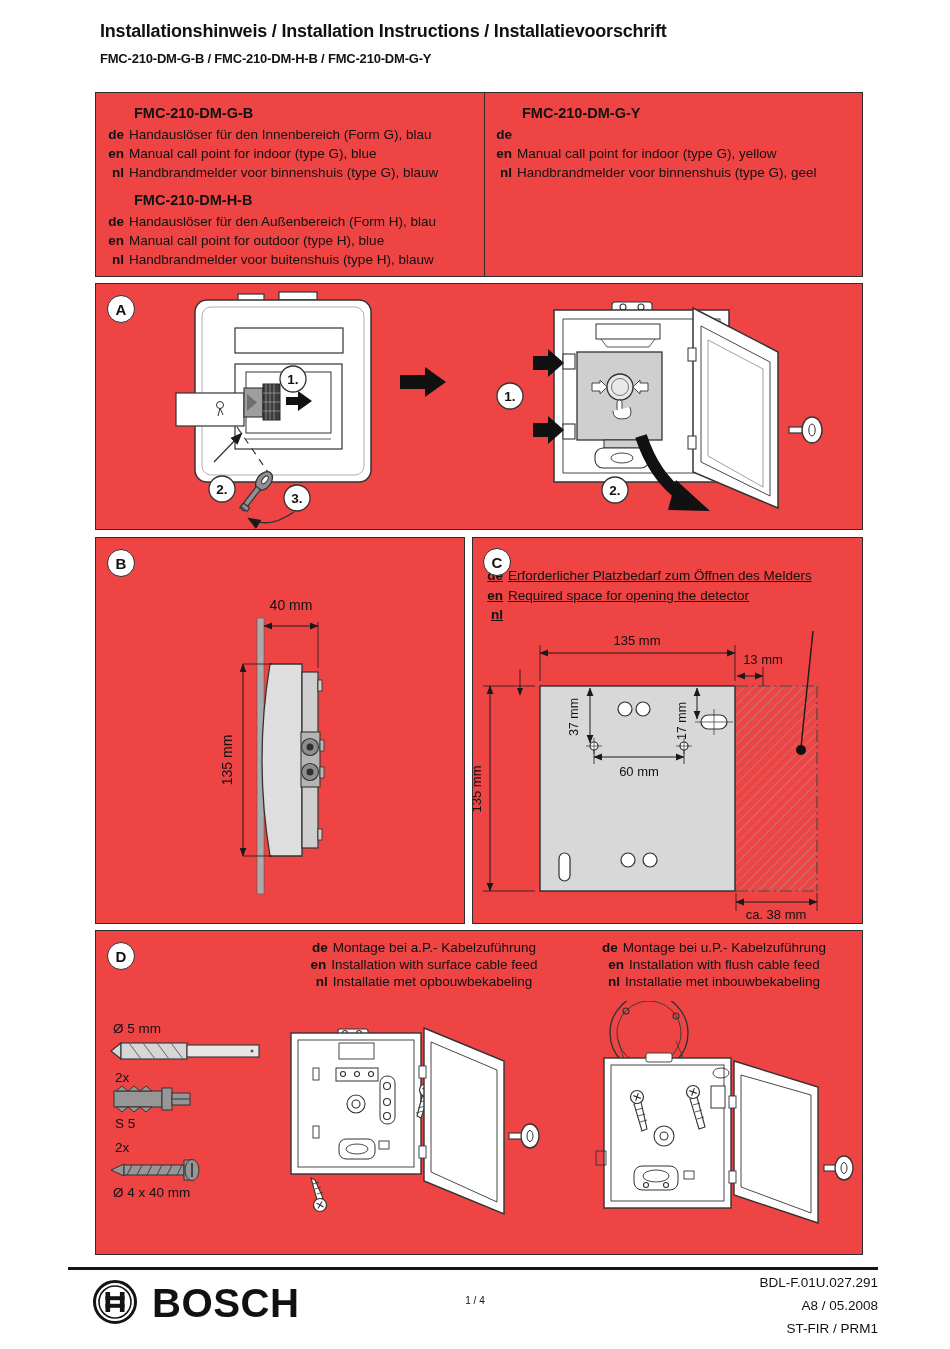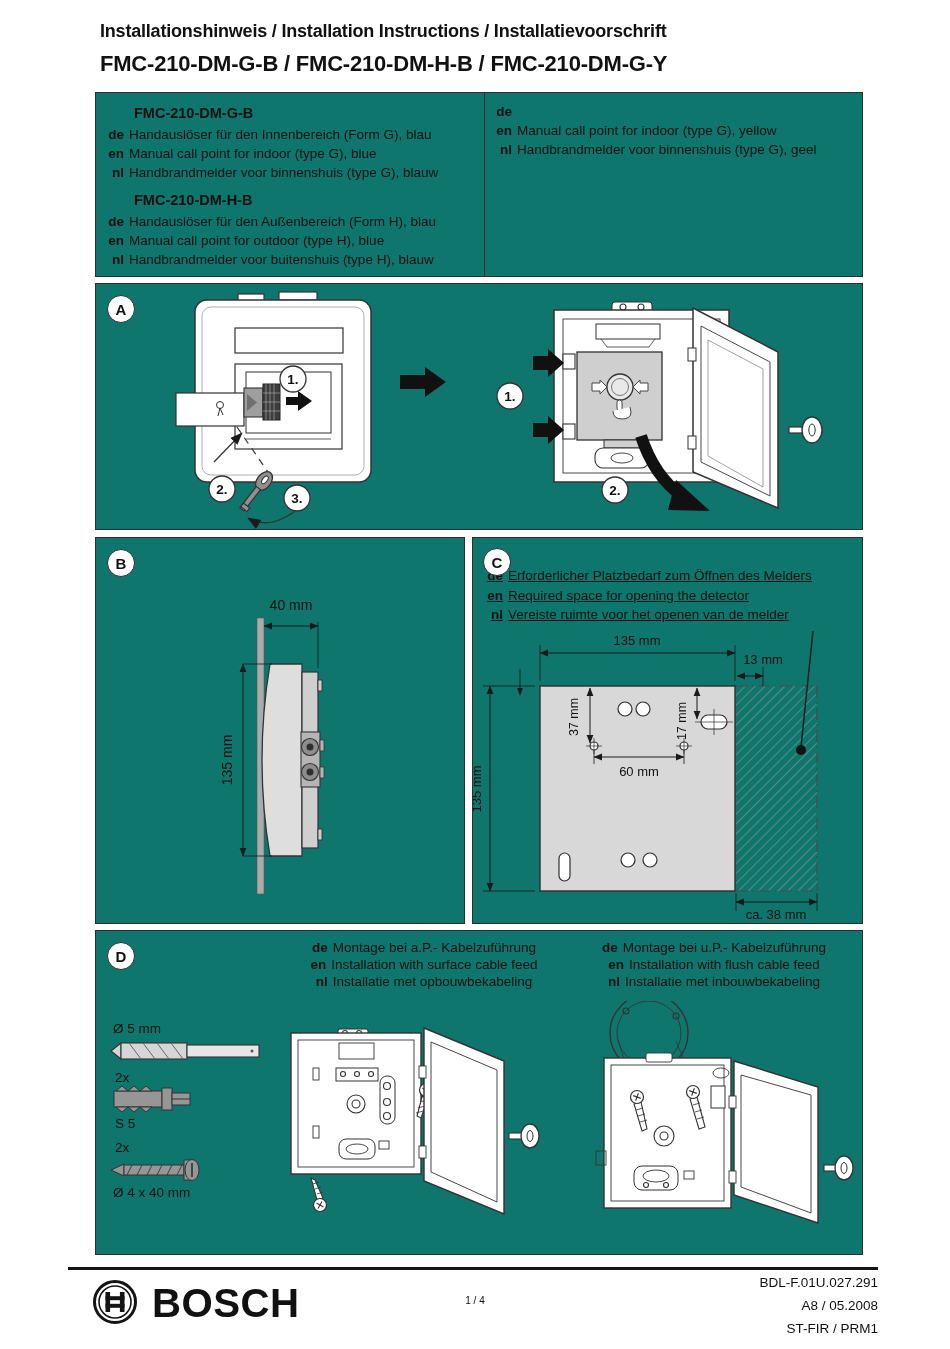--- a/index.html
+++ b/index.html
@@ -1,20 +1,20 @@
 <!DOCTYPE html>
 <html><head>
 <meta charset="utf-8">
 <style>
   html,body{margin:0;padding:0;background:#fff;}
   body{width:950px;height:1349px;position:relative;font-family:"Liberation Sans",sans-serif;color:#111;}
   .abs{position:absolute;text-decoration:underline;}
-  .box{position:absolute;border:1.3px solid #2e2e2e;background:#0f766e;box-sizing:border-box;}
+  .box{position:absolute;border:1.3px solid #2e2e2e;background:#ef4444;box-sizing:border-box;}
   .title{position:absolute;left:100px;top:21px;font-size:18px;font-weight:bold;letter-spacing:-0.2px;white-space:nowrap;}
-  .subtitle{position:absolute;left:100px;top:51px;font-size:22px;font-weight:bold;letter-spacing:-0.2px;white-space:nowrap;}
+  .subtitle{position:absolute;left:100px;top:51px;font-size:13px;font-weight:bold;letter-spacing:-0.2px;white-space:nowrap;}
   .sec-label{position:absolute;width:26px;height:26px;border:1.5px solid #2e2e2e;border-radius:50%;
     display:flex;align-items:center;justify-content:center;font-weight:bold;font-size:15px;background:#fff;z-index:5;}
   .pt-divider{position:absolute;left:388px;top:0;bottom:0;width:1px;background:#2e2e2e;}
   .pcol{position:absolute;top:9px;}
   .pmodel{font-weight:bold;font-size:14.5px;margin:3px 0 4px 30px;white-space:nowrap;}
   .prow{display:flex;gap:5px;font-size:13.5px;line-height:19px;white-space:nowrap;}
   .plang{font-weight:bold;flex:0 0 20px;text-align:right;}
   .crow{display:flex;gap:5px;font-size:13.5px;line-height:19.5px;white-space:nowrap;}
   .dhead{position:absolute;top:8px;width:280px;font-size:13.5px;line-height:17px;}
   .drow{display:flex;justify-content:center;gap:5px;white-space:nowrap;}
@@ -61,20 +61,21 @@
       <div class="prow">
           <span class="plang">en</span>
           <span>Manual call point for outdoor (type H), blue</span>
         </div>
       <div class="prow">
           <span class="plang">nl</span>
           <span>Handbrandmelder voor buitenshuis (type H), blauw</span>
         </div>
     </div>
     <div class="pcol" style="left:396px;width:366px;">
+      <div class="pmodel">FMC-210-DM-G-Y</div>
       <div class="prow">
           <span class="plang">de</span>
         </div>
       <div class="prow">
           <span class="plang">en</span>
           <span>Manual call point for indoor (type G), yellow</span>
         </div>
       <div class="prow">
           <span class="plang">nl</span>
           <span>Handbrandmelder voor binnenshuis (type G), geel</span>
@@ -217,21 +218,20 @@
       <div class="crow">
           <span class="plang" style="flex-basis:20px">de</span>
           <span>Erforderlicher Platzbedarf zum Öffnen des Melders</span>
         </div>
       <div class="crow">
           <span class="plang" style="flex-basis:20px">en</span>
           <span>Required space for opening the detector</span>
         </div>
       <div class="crow">
           <span class="plang" style="flex-basis:20px">nl</span>
-          <span>Vereiste ruimte voor het openen van de melder</span>
         </div>
     </div>
     <svg style="left:0;top:93px;" width="389" height="292" viewBox="0 0 389 292">
       <defs>
         <marker id="mC" viewBox="0 0 10 10" refX="9" refY="5" markerWidth="9" markerHeight="9" orient="auto-start-reverse">
             <path d="M0,1.2 L9.5,5 L0,8.8 z" fill="#1a1a1a"></path>
           </marker>
         <pattern id="hatchC" width="7" height="7" patternTransform="rotate(45)" patternUnits="userSpaceOnUse">
             <line x1="0" y1="0" x2="0" y2="7" stroke="#9c9c9c" stroke-width="1.1"></line>
           </pattern>

